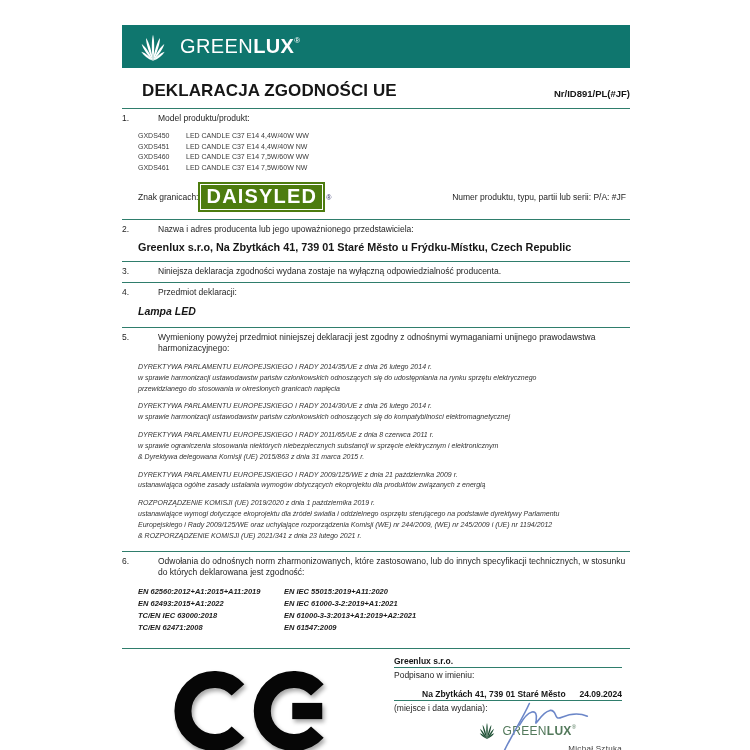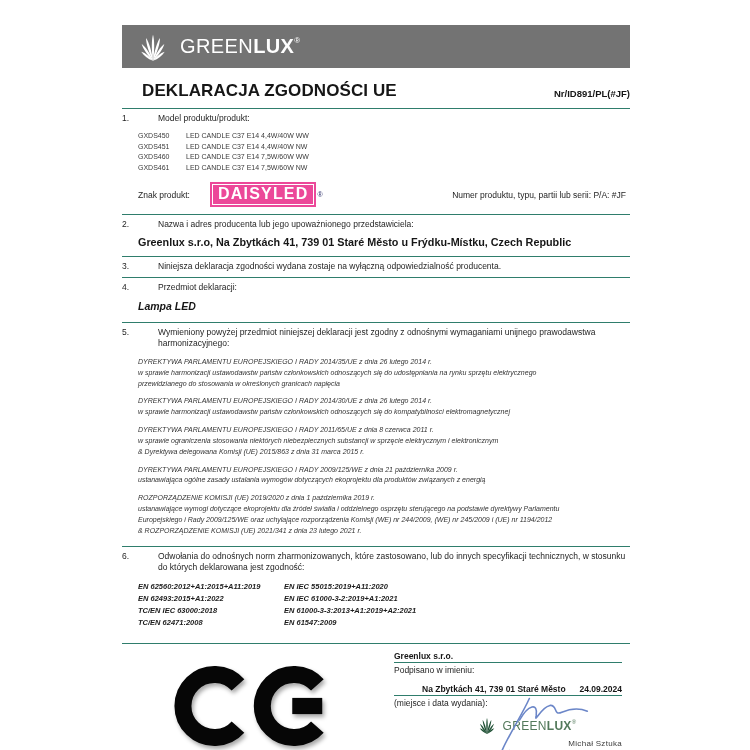--- a/index.html
+++ b/index.html
@@ -8,21 +8,21 @@
     background: #ffffff;
     font-family: "Liberation Sans", sans-serif;
     color: #222;
     -webkit-font-smoothing: antialiased;
   }
   .page { position: relative; width: 750px; height: 750px; background: #fff; overflow: hidden; }
   .content { position: absolute; left: 122px; top: 0; width: 508px; }
 
   
   .banner {
-    margin-top: 25px; height: 43px; background: #737373;
+    margin-top: 25px; height: 43px; background: #0f766e;
     display: flex; align-items: center; padding-left: 13px;
   }
   .fan-icon { width: 36px; height: 34px; flex: 0 0 auto; }
   .brand-text { color: #fff; font-size: 20px; margin-left: 9px; letter-spacing: 0.4px; }
   .brand-green { font-weight: 400; }
   .brand-lux { font-weight: 700; }
   .brand-reg { font-size: 8px; vertical-align: 10px; }
 
   
   .title-row { display: flex; justify-content: space-between; align-items: flex-end; margin-top: 13px; margin-left: 20px; }
@@ -37,22 +37,22 @@
   .sec-num { width: 13px; flex: 0 0 auto; }
   .sec-body { flex: 1; padding-left: 23px; }
 
   
   .products { margin: 7px 0 5px 16px; font-size: 7px; color: #3a3a3a; }
   .product-row { display: flex; line-height: 1.5; }
   .product-code { width: 48px; flex: 0 0 auto; }
   .tm-row { display: flex; align-items: center; margin: 9px 0 2px 16px; }
   .tm-label { font-size: 8.5px; color: #1e1e1e; }
   .tm-logo {
-    position: relative; margin-left: 20px; background: #ec4899; color: #fff;
-    font-weight: 700; font-size: 16px; letter-spacing: 1.2px; padding: 3px 8px 4px 8px;
+    position: relative; margin-left: 0; background: #4d7c0f; color: #fff;
+    font-weight: 700; font-size: 20px; letter-spacing: 1.2px; padding: 3px 8px 4px 8px;
   }
   .tm-logo::after { content: ""; position: absolute; inset: 2px; border: 1px solid #fff; pointer-events: none; }
   .tm-reg { font-size: 7px; color: #2A2C68; vertical-align: 12px; margin-left: 1px; }
   .pn-label { font-size: 8.5px; color: #1e1e1e; margin-left: auto; margin-right: 4px; }
 
   
   .address { font-size: 10.8px; font-weight: 700; color: #161616; margin: 5px 0 3px 16px; }
 
   
   .subject { font-size: 10.5px; font-weight: 700; font-style: italic; color: #161616; margin: 6px 0 5px 16px; }
@@ -143,21 +143,21 @@
         <div class="product-row">
           <span class="product-code">GXDS460</span>
           <span>LED CANDLE C37 E14 7,5W/60W WW</span>
         </div>
         <div class="product-row">
           <span class="product-code">GXDS461</span>
           <span>LED CANDLE C37 E14 7,5W/60W NW</span>
         </div>
       </div>
       <div class="tm-row">
-        <span class="tm-label">Znak produkt:</span>
+        <span class="tm-label">Znak granicach:</span>
         <span class="tm-logo">DAISYLED</span>
         <span class="tm-reg">®</span>
         <span class="pn-label">Numer produktu, typu, partii lub serii: P/A:  #JF</span>
       </div>
     </div>
 
     <hr class="rule">
 
     <div class="sec">
       <div class="sec-heading">

